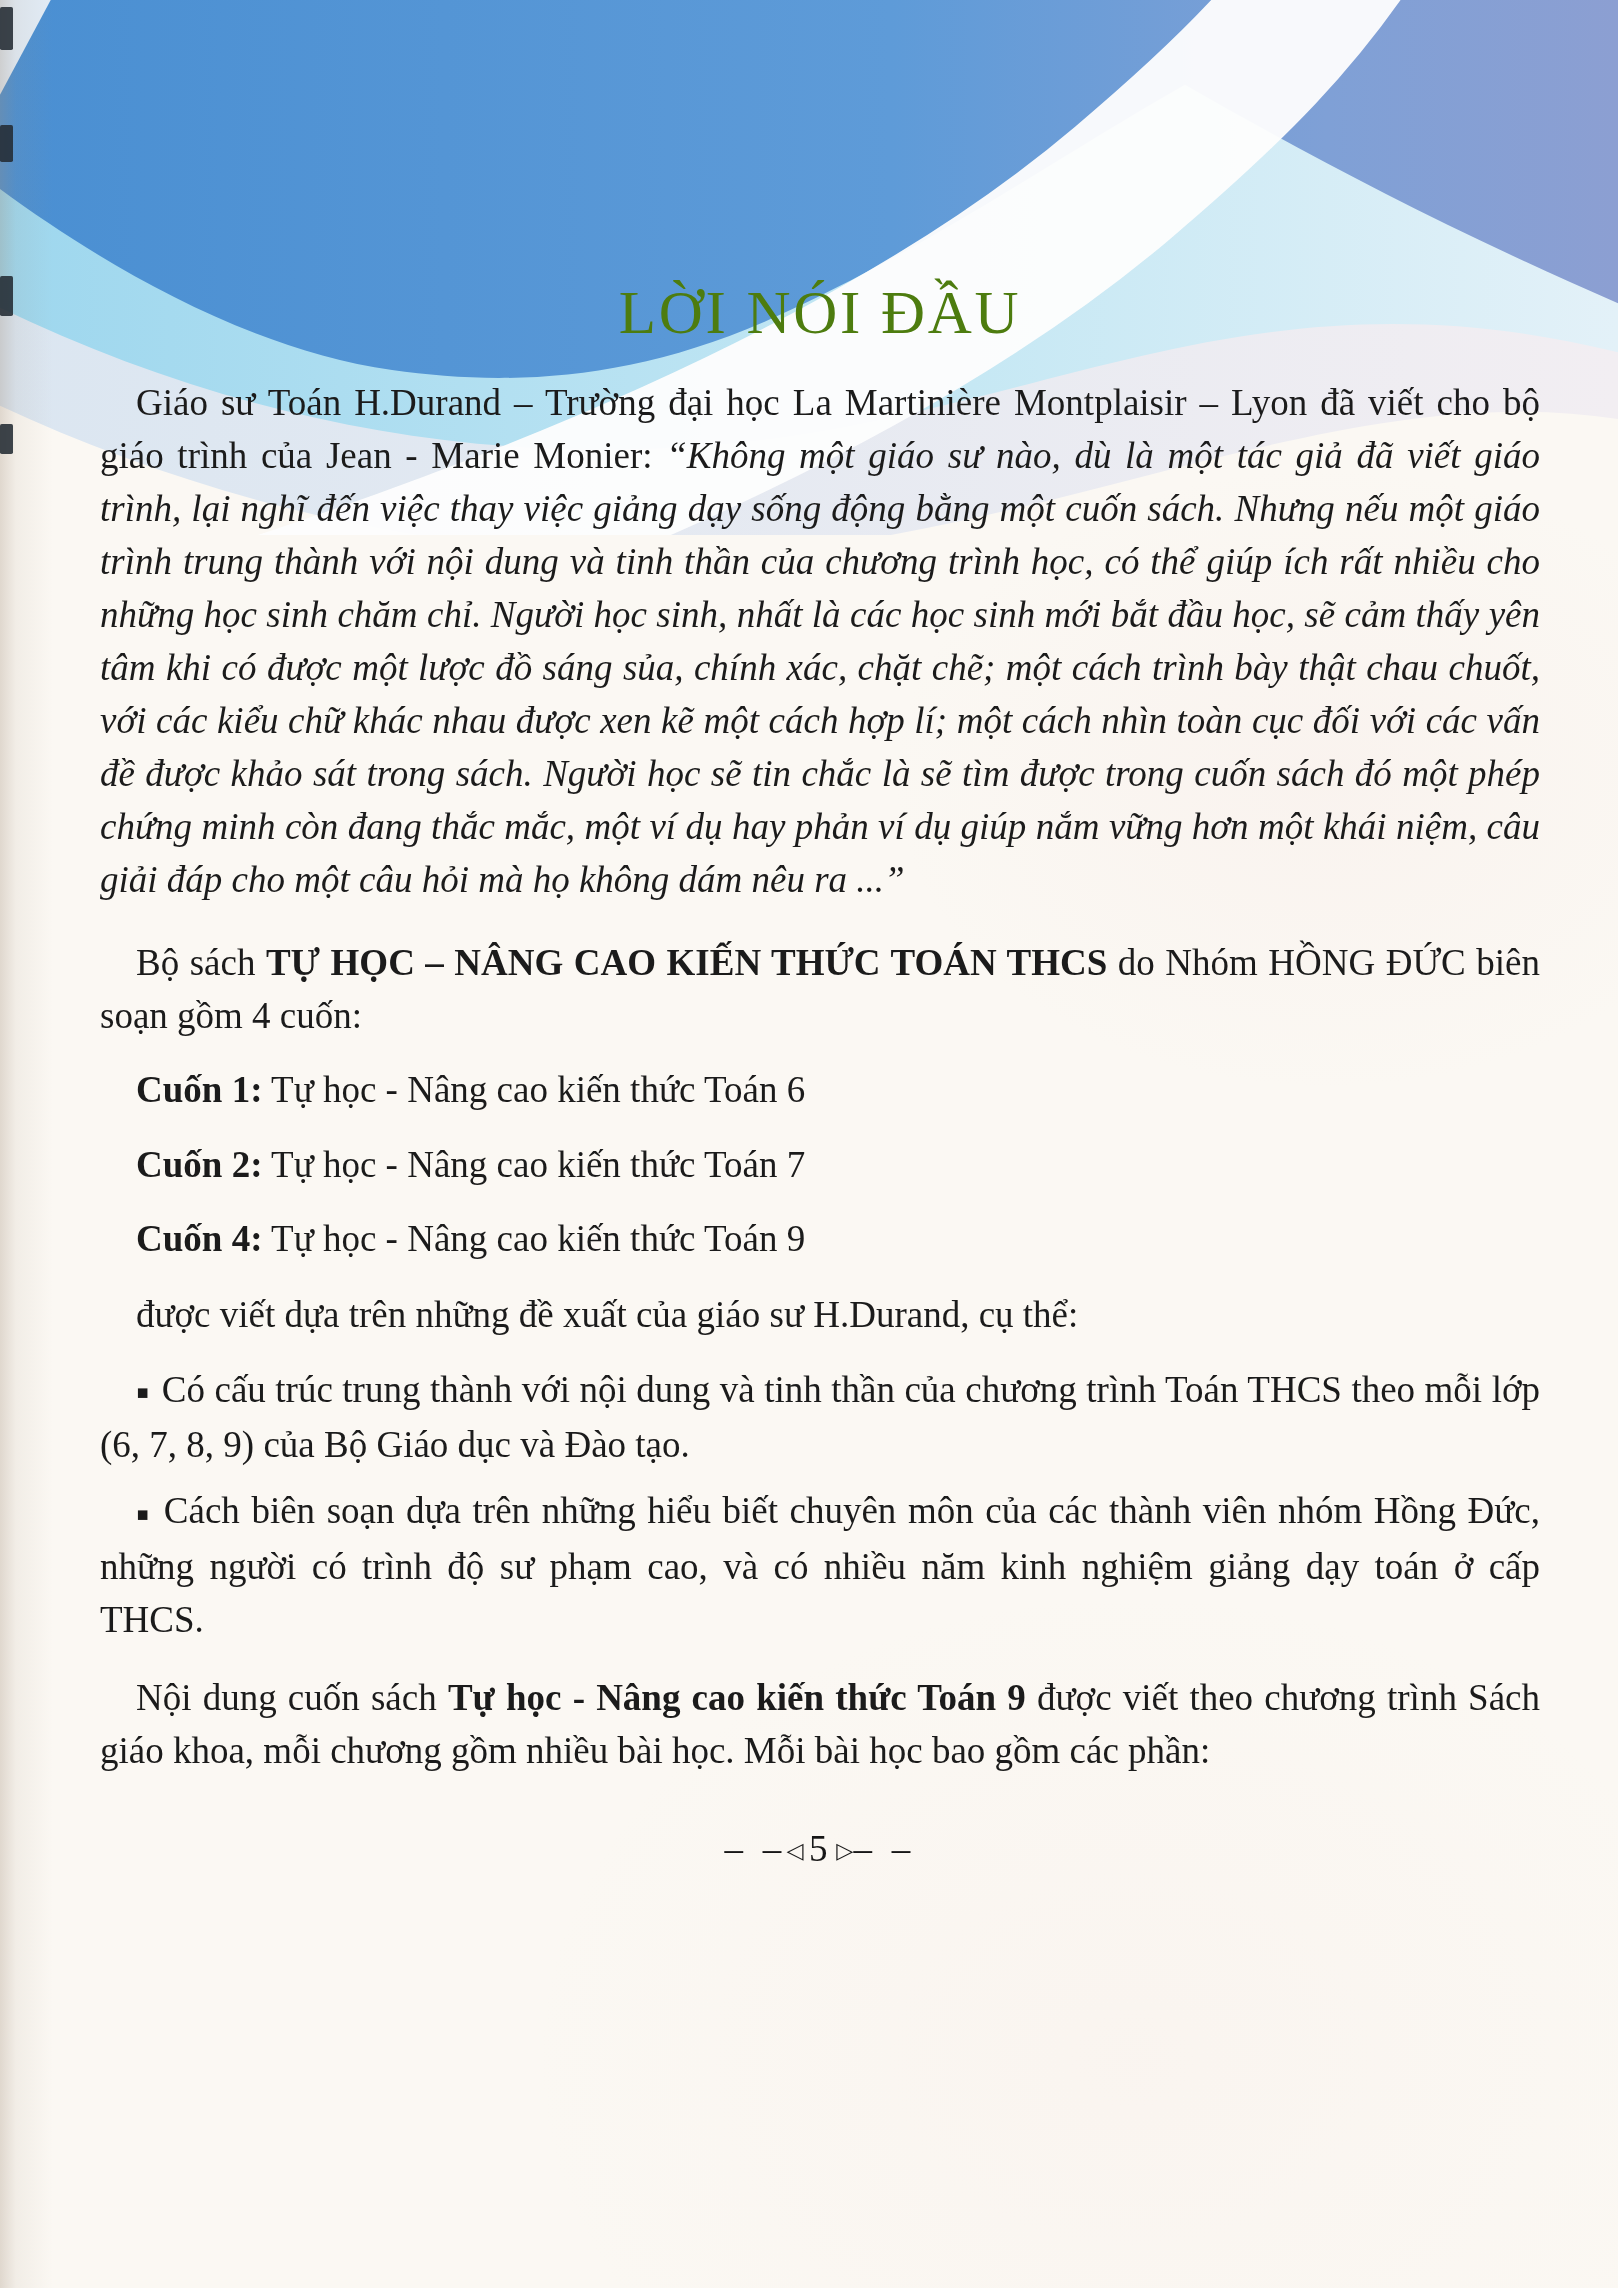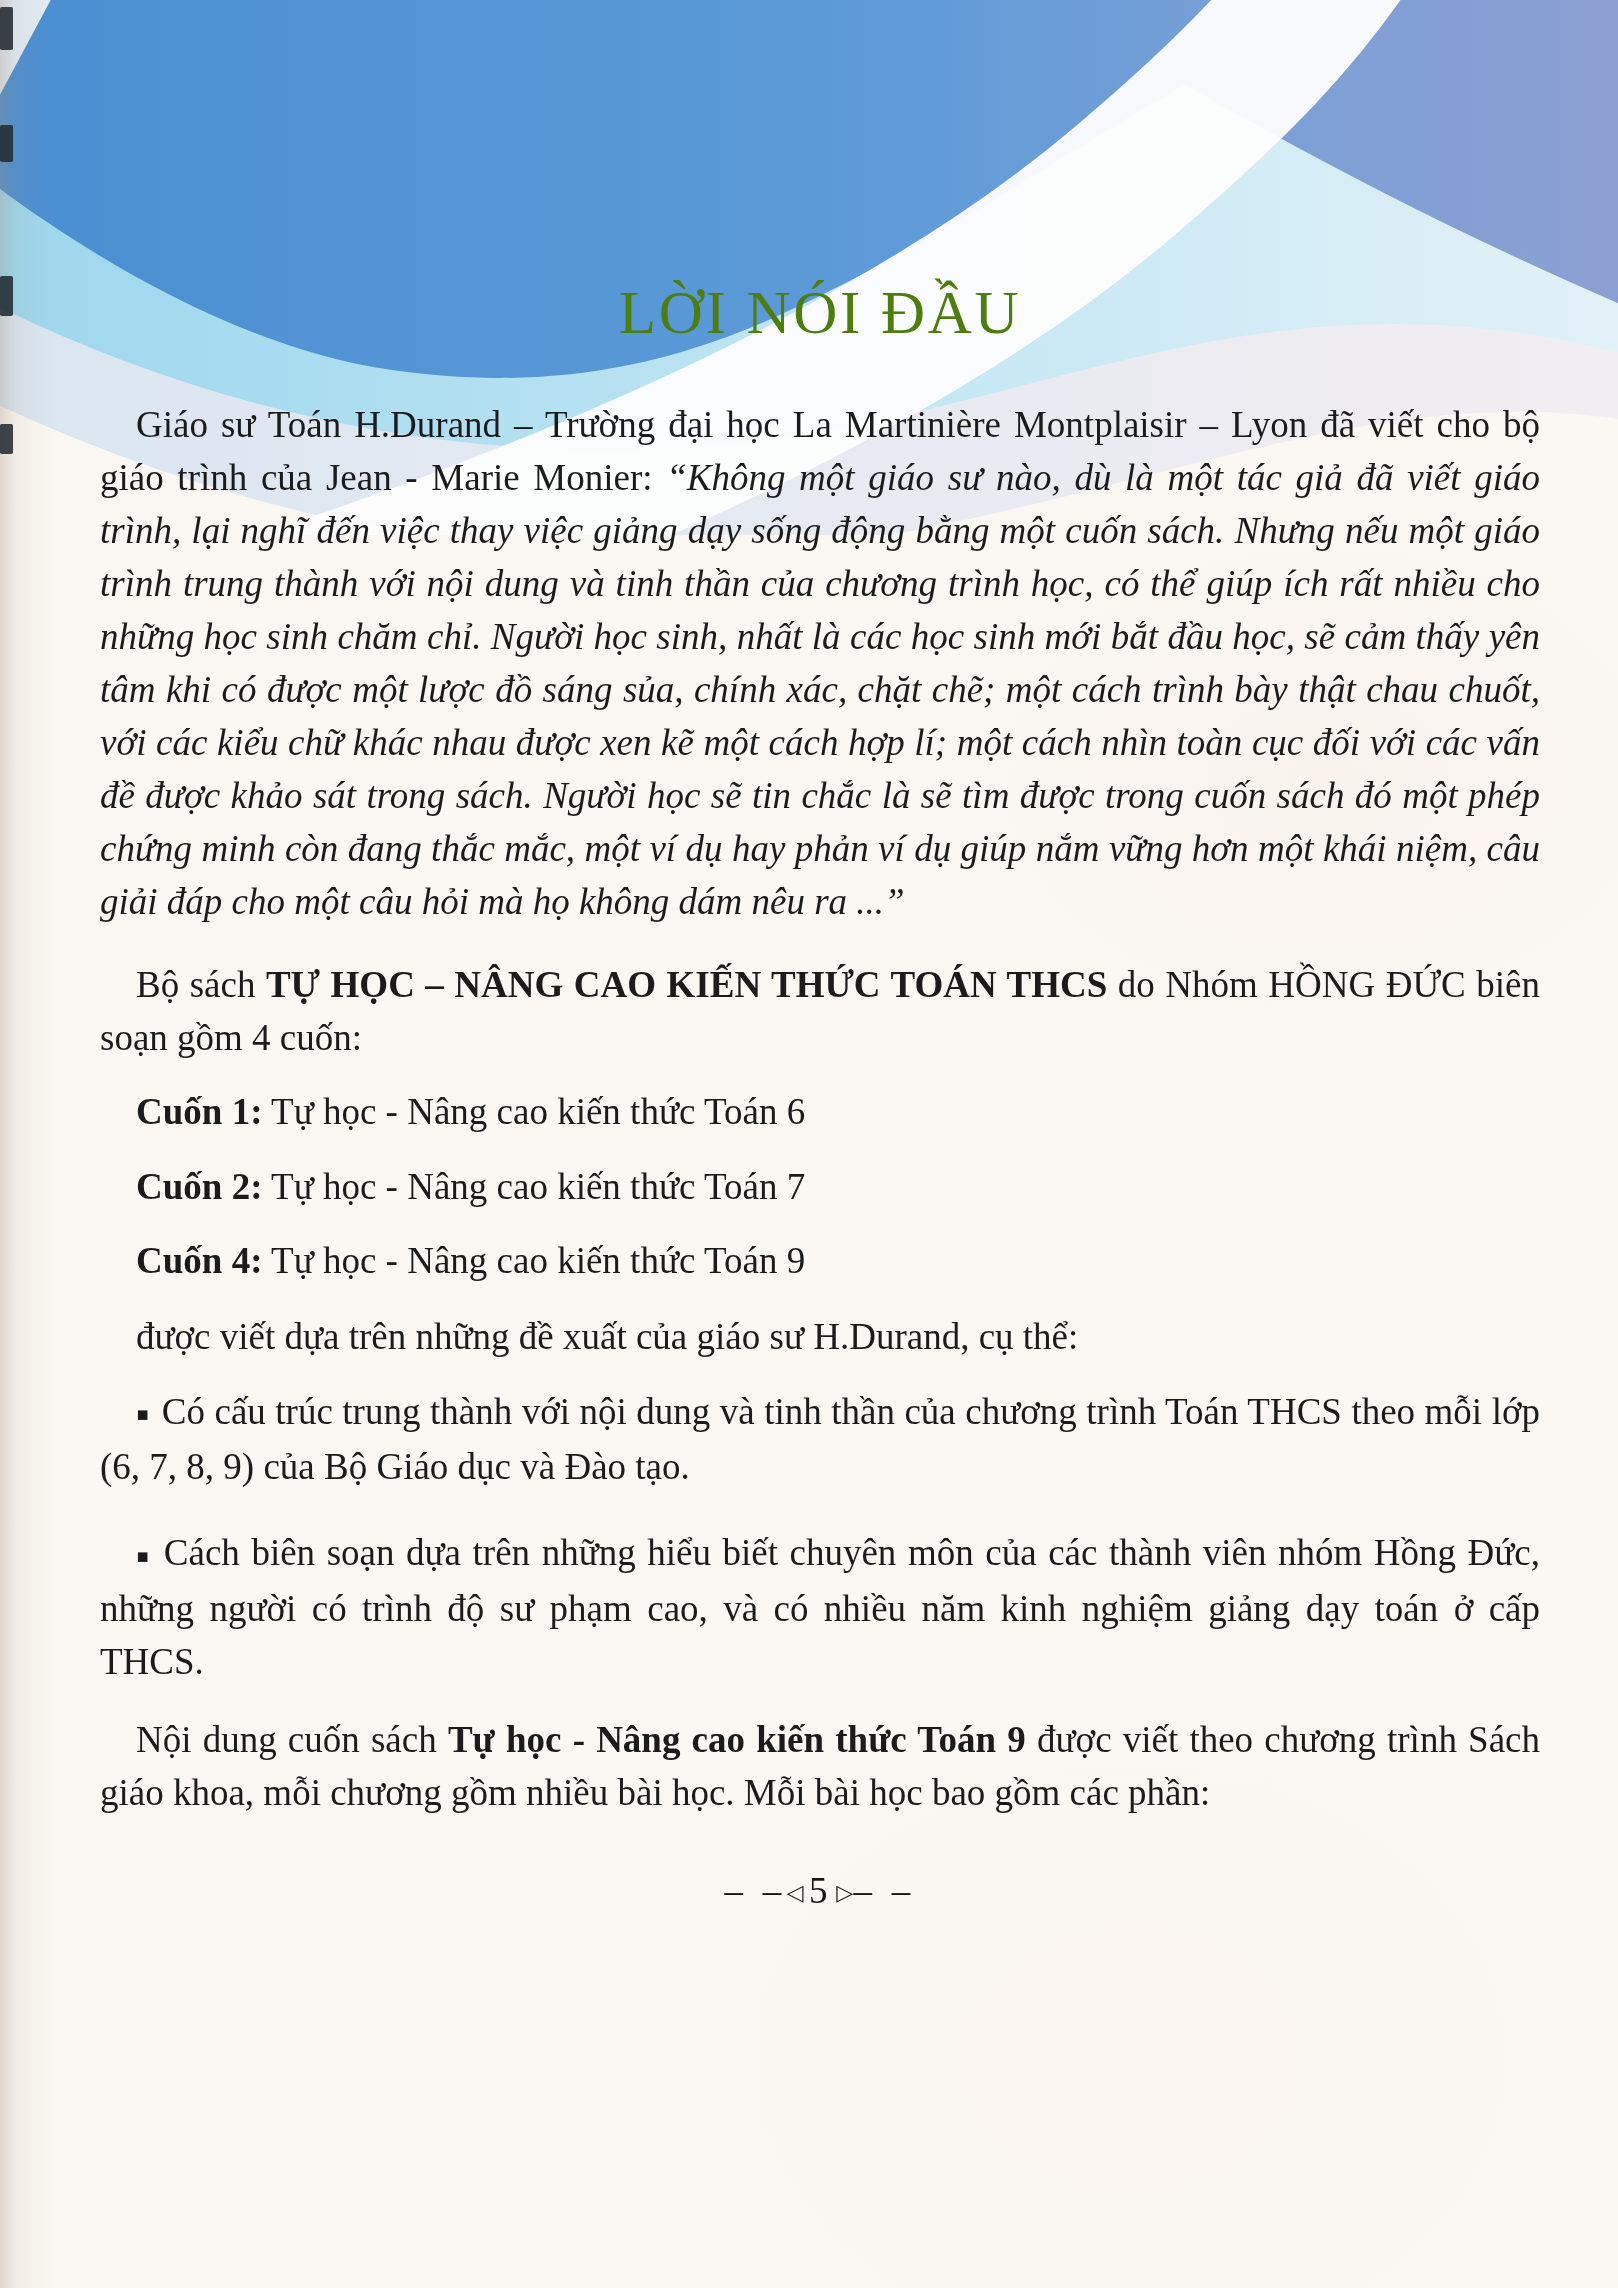--- a/index.html
+++ b/index.html
@@ -21,31 +21,31 @@
   .banner{position:absolute;top:0;left:0;width:1618px;height:535px;z-index:0;display:block;}
   .artifact{position:absolute;left:0;width:13.4px;border-radius:1.8px;
     background:var(--artifact,#232b33);opacity:.88;z-index:3;}
   .content{position:absolute;inset:0;z-index:2;padding:282px 78px 0 100px;box-sizing:border-box;}
   h1{
     margin:0;font-size:61px;line-height:61px;font-weight:400;
     text-align:center;letter-spacing:2.7px;color:#4d7c0f;
   }
   p{margin:0;font-size:37px;line-height:53px;text-align:justify;}
   .indent{text-indent:36px;}
-  .p-intro{margin-top:55px;}
+  .p-intro{margin-top:33px;}
   .quote{font-style:italic;}
   .p-series{margin-top:30px;}
   strong{font-weight:700;}
   ul.books{list-style:none;margin:21.4px 0 0;padding:0;}
   ul.books li{
     font-size:37px;line-height:53px;margin:0 0 21.4px;padding-left:36px;
   }
   .p-based{margin-top:23px;text-align:left;}
   .p-b1{margin-top:21.4px;}
-  .p-b2{margin-top:33px;}
+  .p-b2{margin-top:13px;}
   .bullet-marker{font-size:0.52em;vertical-align:0.18em;margin-right:12.5px;
     font-family:"DejaVu Sans","Liberation Sans",sans-serif;}
   .p-reform{margin-top:21.4px;}
   .p-content{margin-top:25px;}
   .footer{
     margin-top:50px;font-size:37px;line-height:43px;text-align:center;
     letter-spacing:3.6px;color:#161616;
     font-family:"Liberation Serif","DejaVu Sans",serif;
   }
   .footer .tri{font-size:0.60em;vertical-align:0.12em;

